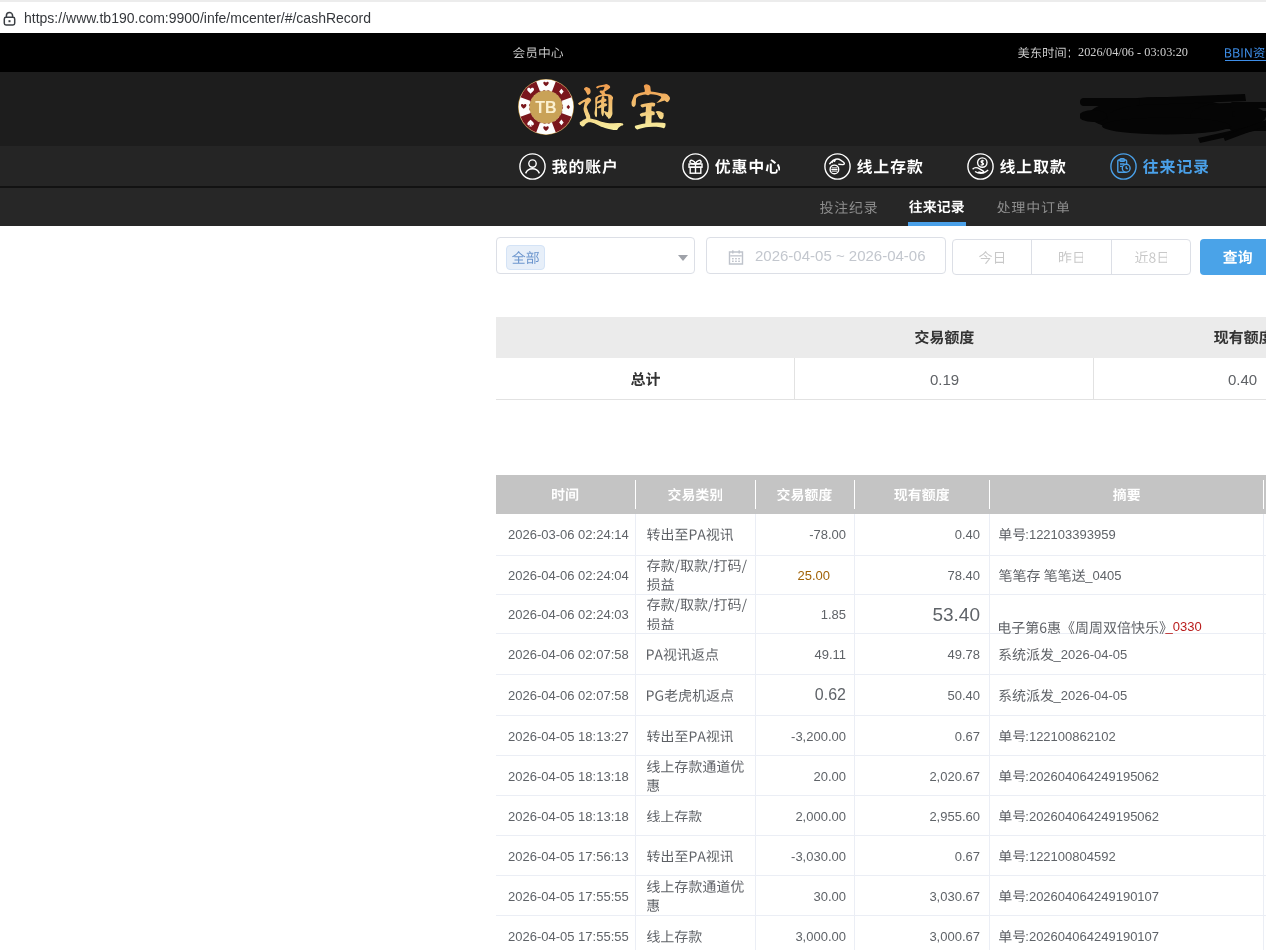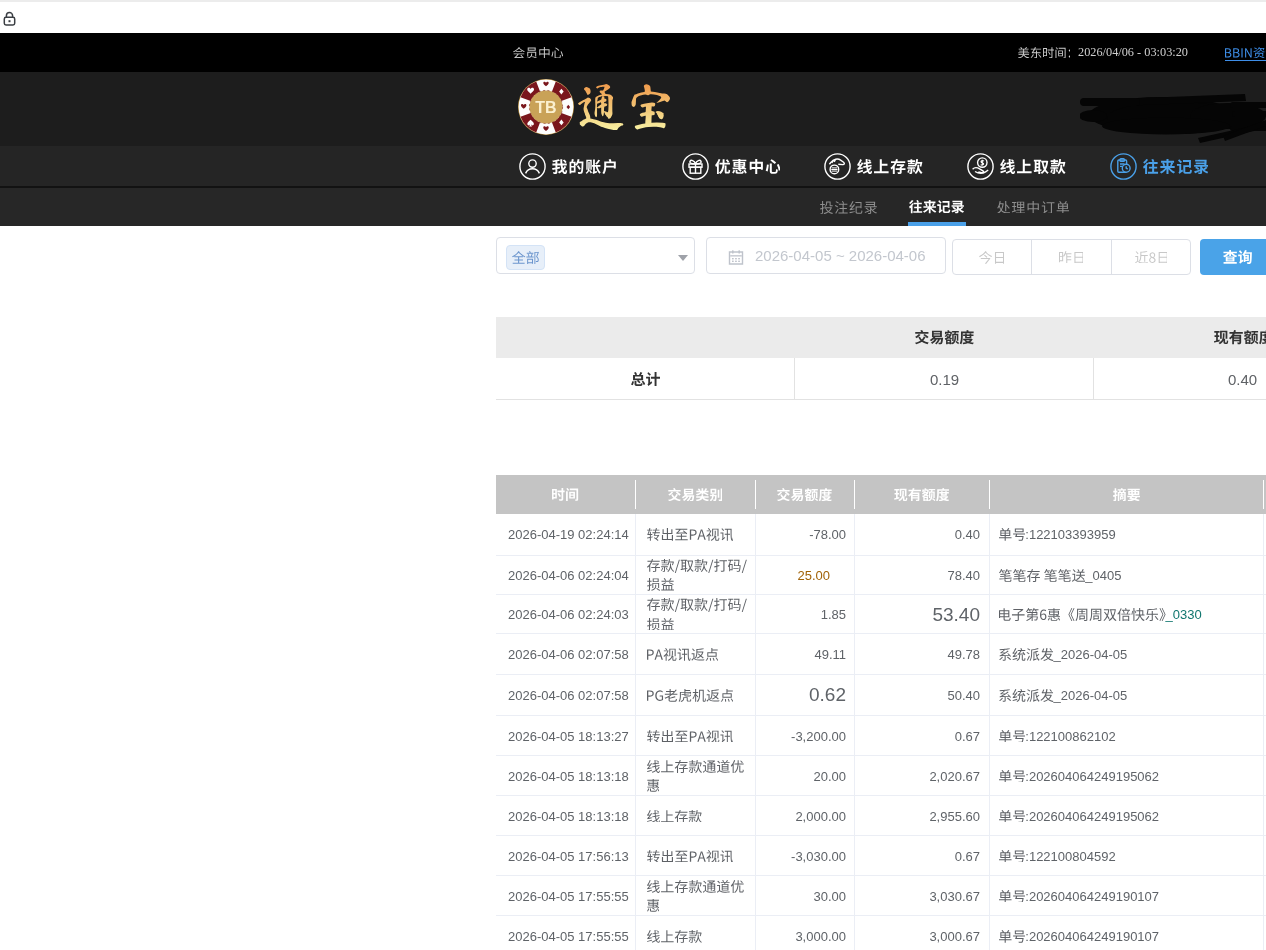--- a/index.html
+++ b/index.html
@@ -116,20 +116,21 @@
       <path id="r9053" d="M311 -708H947V-645H311ZM584 -681 670 -674Q656 -636 640 -597Q623 -559 609 -531L547 -541Q557 -572 568 -611Q579 -651 584 -681ZM759 -840 833 -818Q809 -781 784 -743Q758 -704 736 -677L676 -697Q691 -717 706 -742Q722 -767 736 -793Q751 -819 759 -840ZM414 -817 476 -844Q498 -819 519 -787Q540 -756 549 -732L484 -702Q475 -726 455 -758Q435 -791 414 -817ZM262 -483V-87H190V-413H51V-483ZM64 -765 122 -801Q149 -777 177 -748Q205 -719 230 -690Q254 -661 269 -638L207 -596Q194 -620 170 -649Q146 -678 119 -709Q91 -739 64 -765ZM228 -110Q253 -110 276 -93Q299 -75 340 -52Q388 -26 453 -18Q518 -10 599 -10Q658 -10 723 -12Q789 -14 851 -18Q914 -22 962 -27Q958 -18 953 -5Q949 9 945 22Q942 36 941 46Q914 48 871 50Q828 51 778 53Q728 55 681 56Q633 57 597 57Q508 57 442 46Q376 36 324 7Q292 -11 268 -29Q245 -47 227 -47Q209 -47 187 -31Q165 -15 140 11Q114 37 89 68L42 7Q92 -43 140 -76Q189 -110 228 -110ZM455 -368V-284H790V-368ZM455 -231V-147H790V-231ZM455 -504V-421H790V-504ZM384 -561H863V-89H384Z"></path>
       <path id="r4f18" d="M638 -453H711V-53Q711 -30 717 -23Q723 -16 746 -16Q751 -16 765 -16Q779 -16 796 -16Q812 -16 826 -16Q841 -16 848 -16Q863 -16 871 -27Q878 -38 881 -72Q885 -105 886 -171Q894 -164 906 -158Q918 -152 931 -147Q943 -143 953 -140Q949 -65 940 -23Q931 19 911 36Q890 53 854 53Q848 53 831 53Q815 53 795 53Q776 53 760 53Q743 53 737 53Q698 53 676 43Q654 34 646 11Q638 -12 638 -53ZM291 -603H950V-531H291ZM521 -828H596Q595 -723 592 -618Q589 -513 575 -412Q562 -312 534 -222Q506 -131 457 -55Q407 20 330 76Q321 62 305 46Q289 31 275 21Q349 -30 395 -101Q441 -172 467 -257Q493 -342 504 -436Q516 -530 518 -630Q520 -729 521 -828ZM699 -778 751 -814Q775 -793 802 -765Q828 -738 852 -713Q875 -687 889 -666L834 -624Q820 -645 798 -672Q776 -698 750 -726Q724 -755 699 -778ZM271 -838 342 -816Q311 -732 270 -649Q229 -567 180 -494Q132 -421 80 -364Q76 -373 69 -387Q61 -401 53 -415Q44 -430 37 -439Q84 -487 127 -552Q171 -616 208 -689Q245 -762 271 -838ZM165 -577 236 -648 237 -647V80H165Z"></path>
     </defs>
   </svg>
 <div style="position:absolute;left:0;top:0;width:1266px;height:33px;background:#fff;border-top:2px solid #ececec">
     <svg width="13" height="16" viewBox="0 0 13 16" style="position:absolute;left:3px;top:9px" fill="none" stroke="#3b3f44" stroke-width="1.5">
       <path d="M3.4 6.2V4.7a3.1 3.1 0 0 1 6.2 0v1.5"></path>
       <rect x="1.3" y="6.2" width="10.4" height="7.8" rx="1.7"></rect>
       <rect x="5.5" y="9.2" width="2" height="2" fill="#3b3f44" stroke="none"></rect>
     </svg>
+    <div style="position:absolute;left:24px;top:0;height:31px;display:flex;align-items:center;font-size:14px;color:#35383c">https://www.tb190.com:9900/infe/mcenter/#/cashRecord</div>
   </div>
 <div style="position:absolute;left:0;top:33px;width:1266px;height:39px;background:#000"></div>
 <div style="position:absolute;left:513.0px;top:46.6px;line-height:0"><svg width="50.2" height="11.8" viewBox="42 -840 3924 924" fill="#c9c9c9">
       <use href="#r4f1a"></use>
       <use href="#r5458" x="1000"></use>
       <use href="#r4e2d" x="2000"></use>
       <use href="#r5fc3" x="3000"></use>
     </svg></div>
 <div style="position:absolute;left:1017.5px;top:46.8px;line-height:0"><svg width="52.7" height="11.4" viewBox="41 -846 4285 926" fill="#cfcfcf">
       <use href="#r7f8e"></use>
@@ -378,21 +379,21 @@
       <use href="#b73b0"></use>
       <use href="#b6709" x="1000"></use>
       <use href="#b989d" x="2000"></use>
       <use href="#b5ea6" x="3000"></use>
     </svg></div>
 <div style="position:absolute;left:1112.5px;top:487.8px;line-height:0"><svg width="27.1" height="13.4" viewBox="21 -863 1936 954" fill="#ffffff">
       <use href="#b6458"></use>
       <use href="#b8981" x="1000"></use>
     </svg></div>
 <div style="position:absolute;left:496px;top:514px;width:770px;height:41.5px;border-bottom:1px solid #ebeef5;box-sizing:border-box"></div>
-<div class="num" style="position:absolute;left:508px;top:514px;height:41.5px;display:flex;align-items:center;font-size:13px;color:#5f6368">2026-04-19 02:24:14</div>
+<div class="num" style="position:absolute;left:508px;top:514px;height:41.5px;display:flex;align-items:center;font-size:13px;color:#5f6368">2026-03-06 02:24:14</div>
 <div style="position:absolute;left:647.0px;top:528.3px;line-height:0"><svg width="86.4" height="12.9" viewBox="40 -840 6169 921" fill="#5e6166">
       <use href="#r8f6c"></use>
       <use href="#r51fa" x="1000"></use>
       <use href="#r81f3" x="2000"></use>
       <use href="#r50" x="3000"></use>
       <use href="#r41" x="3633"></use>
       <use href="#r89c6" x="4241"></use>
       <use href="#r8baf" x="5241"></use>
     </svg></div>
 <div class="num" style="position:absolute;left:744px;top:514px;width:102px;height:41.5px;display:flex;align-items:center;justify-content:flex-end;font-size:13px;color:#5f6368">-78.00</div>
@@ -446,21 +447,21 @@
       <use href="#r6253" x="4784"></use>
       <use href="#r7801" x="5784"></use>
       <use href="#r2f" x="6784"></use>
     </svg></div>
 <div style="position:absolute;left:647.0px;top:617.5px;line-height:0"><svg width="27.0" height="12.9" viewBox="29 -840 1927 923" fill="#5e6166">
       <use href="#r635f"></use>
       <use href="#r76ca" x="1000"></use>
     </svg></div>
 <div class="num" style="position:absolute;left:744px;top:595px;width:102px;height:39px;display:flex;align-items:center;justify-content:flex-end;font-size:13px;color:#5f6368">1.85</div>
 <div class="num" style="position:absolute;left:878px;top:595px;width:102px;height:39px;display:flex;align-items:center;justify-content:flex-end;font-size:19px;color:#5f6368">53.40</div>
-<div style="position:absolute;left:999px;top:595px;height:39px;display:flex;align-items:center;font-size:13px;color:#0f766e">
+<div style="position:absolute;left:999px;top:595px;height:39px;display:flex;align-items:flex-end;font-size:13px;color:#b91c1c">
     <span style="line-height:0"><svg width="166.6" height="13.1" viewBox="126 -848 11900 934" fill="#5e6166">
         <use href="#r7535"></use>
         <use href="#r5b50" x="1000"></use>
         <use href="#r7b2c" x="2000"></use>
         <use href="#r36" x="3000"></use>
         <use href="#r60e0" x="3555"></use>
         <use href="#r300a" x="4555"></use>
         <use href="#r5468" x="5555"></use>
         <use href="#r5468" x="6555"></use>
         <use href="#r53cc" x="7555"></use>
@@ -496,21 +497,21 @@
 <div class="num" style="position:absolute;left:508px;top:674.5px;height:41.5px;display:flex;align-items:center;font-size:13px;color:#5f6368">2026-04-06 02:07:58</div>
 <div style="position:absolute;left:647.0px;top:688.8px;line-height:0"><svg width="86.4" height="12.9" viewBox="101 -840 6172 921" fill="#5e6166">
       <use href="#r50"></use>
       <use href="#r47" x="633"></use>
       <use href="#r8001" x="1322"></use>
       <use href="#r864e" x="2322"></use>
       <use href="#r673a" x="3322"></use>
       <use href="#r8fd4" x="4322"></use>
       <use href="#r70b9" x="5322"></use>
     </svg></div>
-<div class="num" style="position:absolute;left:744px;top:674.5px;width:102px;height:41.5px;display:flex;align-items:center;justify-content:flex-end;font-size:19px;color:#5f6368">0.62</div>
+<div class="num" style="position:absolute;left:744px;top:674.5px;width:102px;height:41.5px;display:flex;align-items:center;justify-content:flex-end;font-size:16px;color:#5f6368">0.62</div>
 <div class="num" style="position:absolute;left:878px;top:674.5px;width:102px;height:41.5px;display:flex;align-items:center;justify-content:flex-end;font-size:13px;color:#5f6368">50.40</div>
 <div style="position:absolute;left:999px;top:674.5px;height:41.5px;display:flex;align-items:center;font-size:13px;color:#5f6368">
     <span style="line-height:0"><svg width="54.5" height="13.0" viewBox="70 -844 3894 929" fill="#5e6166">
         <use href="#r7cfb"></use>
         <use href="#r7edf" x="1000"></use>
         <use href="#r6d3e" x="2000"></use>
         <use href="#r53d1" x="3000"></use>
       </svg></span>
     <span>_2026-04-05</span>
   </div>

